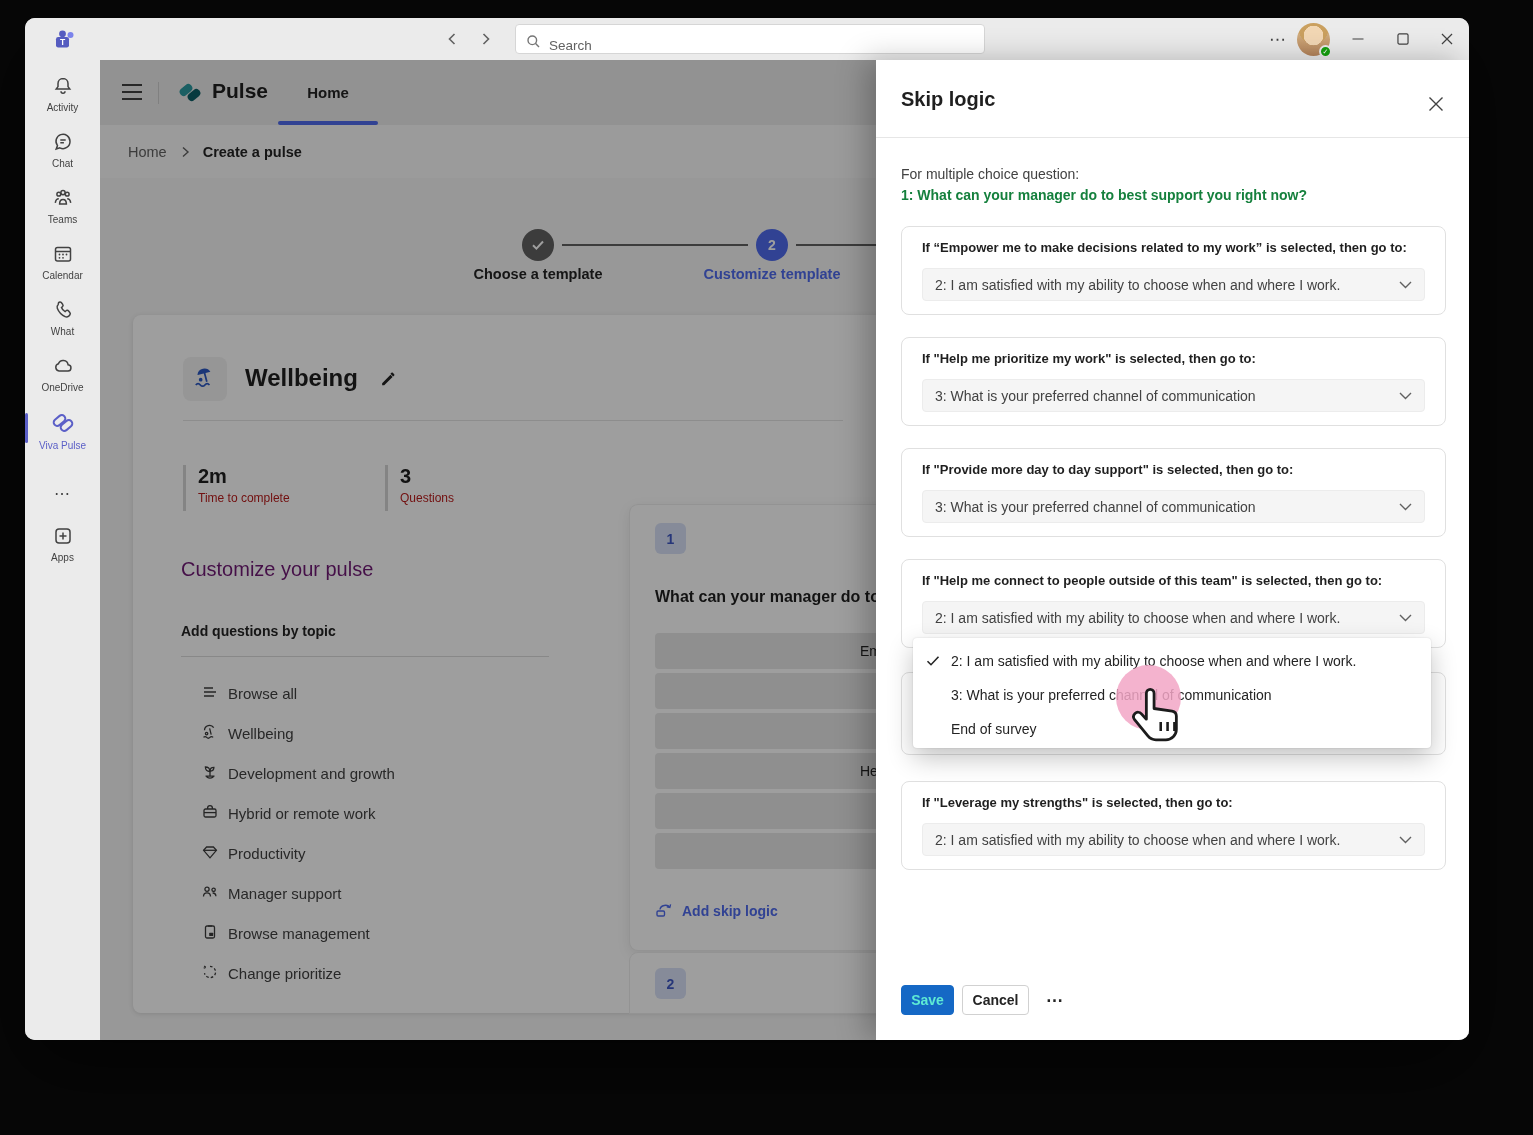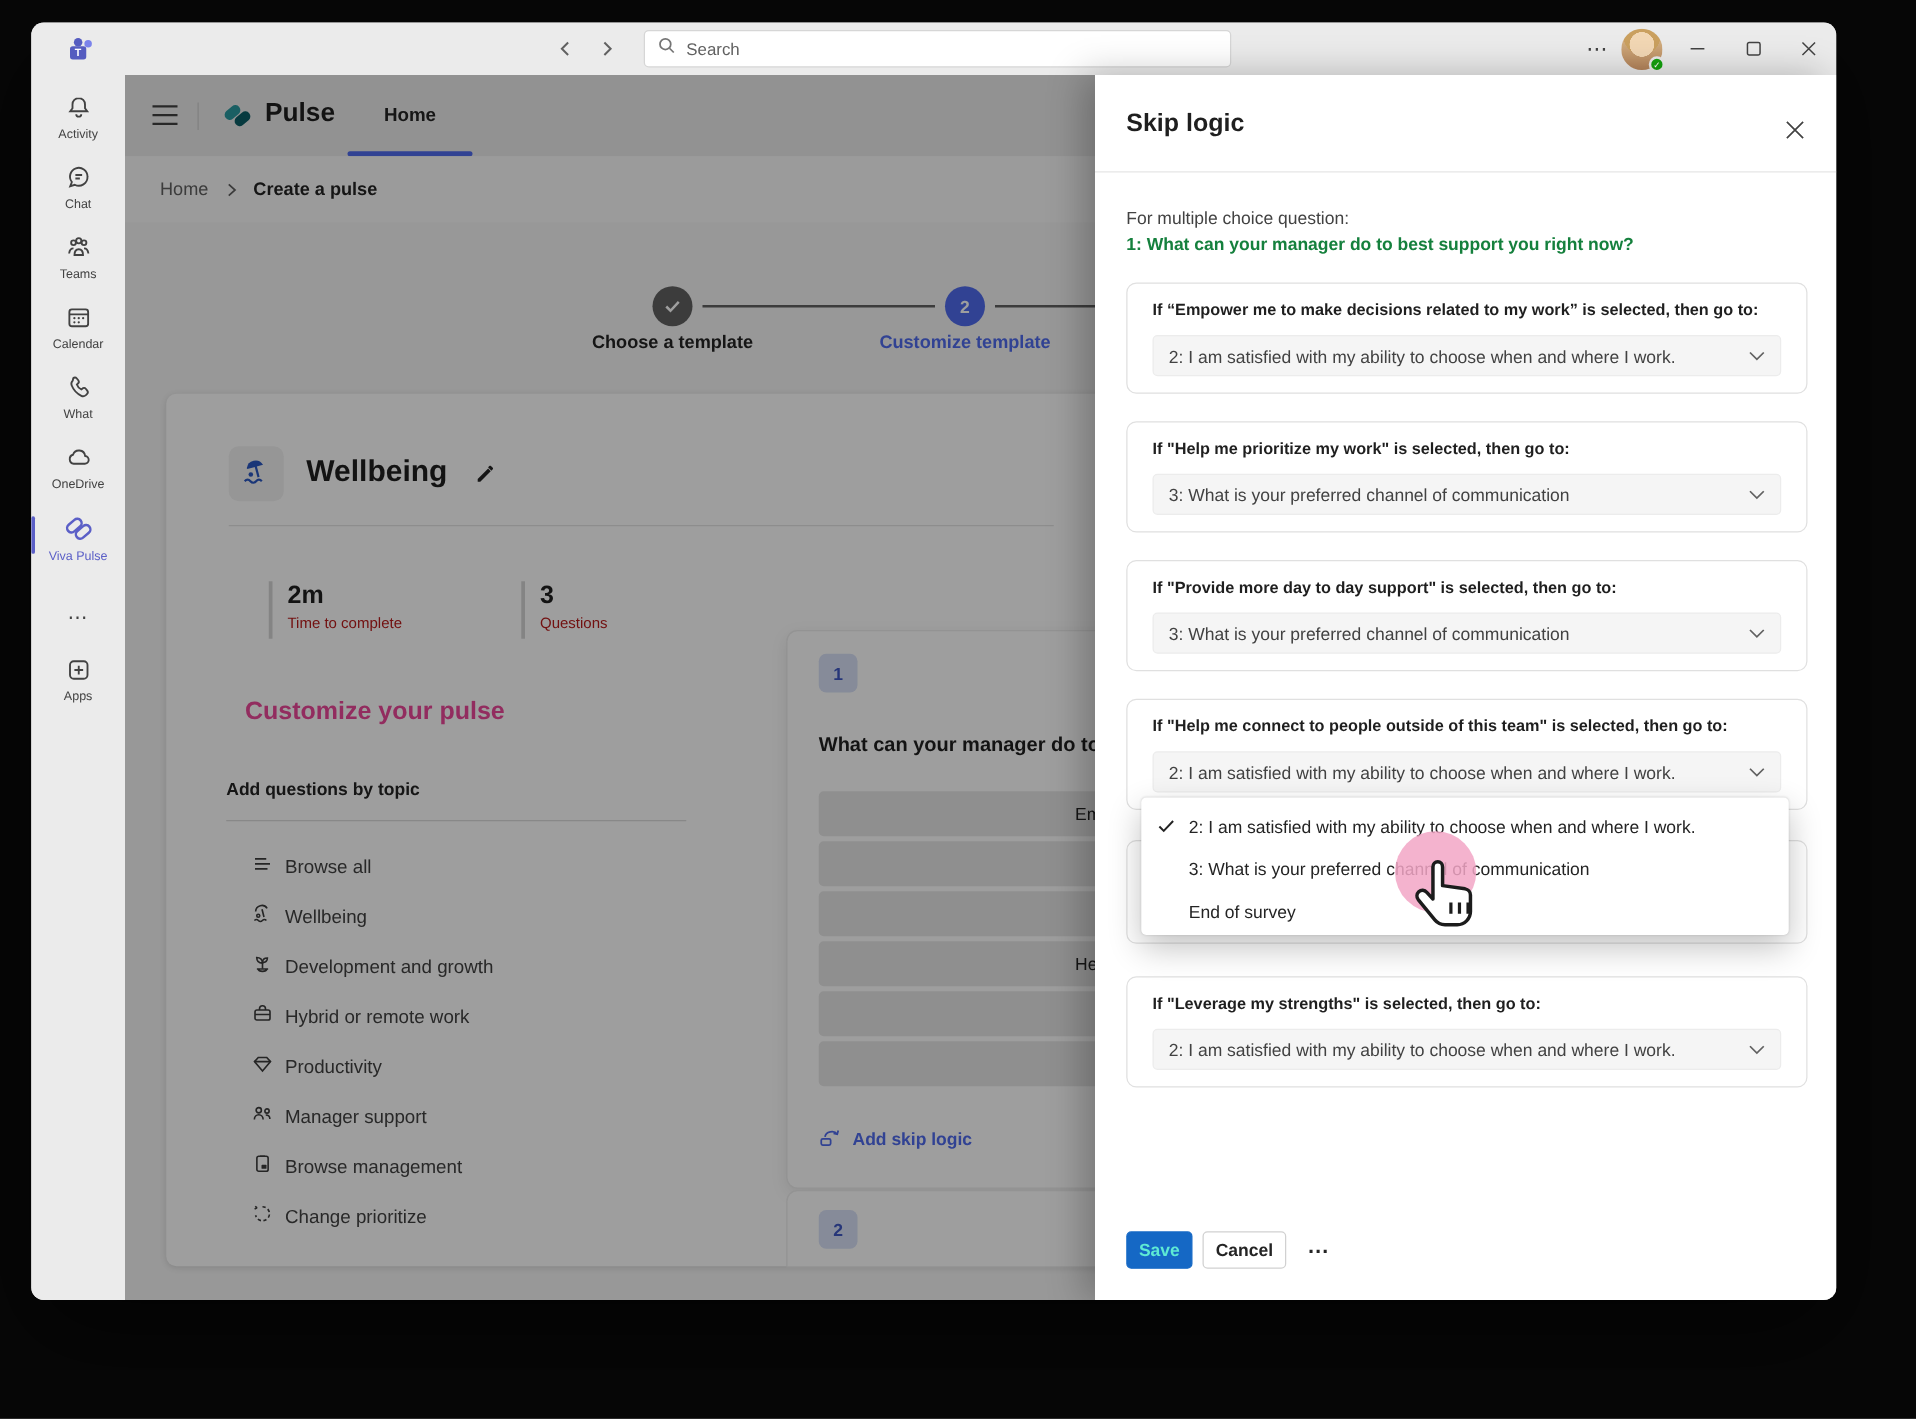--- a/index.html
+++ b/index.html
@@ -13,21 +13,21 @@
   }
   .window{position:absolute;left:25px;top:18px;width:1444px;height:1022px;background:#ebebeb;
     border-radius:10px;overflow:hidden;box-shadow:0 26px 80px rgba(0,0,0,.6);}
 
   
   .titlebar{position:absolute;top:0;left:0;right:0;height:42px;background:#ebebeb;}
   .tb-teams{position:absolute;left:28px;top:9px;width:24px;height:24px;}
   .tb-nav{position:absolute;top:11px;width:22px;height:20px;display:flex;align-items:center;justify-content:center;color:#616161;}
   .tb-back{left:416px;} .tb-fwd{left:450px;}
   .tb-search{position:absolute;left:490px;top:6px;width:470px;height:30px;background:#fff;border:1px solid #d6d6d6;
-    border-radius:4px;display:flex;align-items:center;padding:0 10px;gap:8px;}
+    border-radius:4px;display:flex;align-items:flex-end;padding:0 10px;gap:8px;}
   .tb-search input{border:none;outline:none;flex:1;font-size:13.5px;font-family:inherit;color:#242424;background:transparent;}
   .tb-search input::placeholder{color:#616161;}
   .tb-more{position:absolute;left:1240px;top:8px;width:26px;height:26px;display:flex;align-items:center;justify-content:center;
     font-size:17px;color:#424242;letter-spacing:1px;}
   .tb-avatar{position:absolute;left:1272px;top:5px;width:33px;height:33px;border-radius:50%;
     background:radial-gradient(circle at 50% 38%, #f2d7b4 0 37%, rgba(0,0,0,0) 38%),
                radial-gradient(circle at 50% 18%, #caa05f 0 46%, rgba(0,0,0,0) 47%),
                linear-gradient(#dfc08e,#b4835a);}
   .tb-status{position:absolute;right:-2px;bottom:-2px;width:13px;height:13px;border-radius:50%;background:#13a10e;
     border:2px solid #ebebeb;display:flex;align-items:center;justify-content:center;color:#fff;font-size:7px;}
@@ -70,25 +70,25 @@
   .step2-label{left:572px;color:#4f6bed;}
 
   
   .tpl-card{position:absolute;left:33px;top:255px;width:760px;height:698px;background:#fff;border-radius:8px;
     box-shadow:0 1px 5px rgba(0,0,0,.12);}
   .tpl-icon{position:absolute;left:50px;top:42px;width:44px;height:44px;border-radius:8px;background:#f2f2f2;
     display:flex;align-items:center;justify-content:center;}
   .tpl-title{position:absolute;left:112px;top:49px;font-size:24px;font-weight:700;color:#1f1f1f;}
   .tpl-edit{position:absolute;left:246px;top:55px;color:#242424;}
   .tpl-divider{position:absolute;left:50px;top:105px;width:660px;height:1px;background:#e4e4e4;}
-  .stat{position:absolute;top:150px;border-left:3px solid #d6d6d6;padding-left:12px;height:46px;margin-left:32px;}
+  .stat{position:absolute;top:150px;border-left:3px solid #d6d6d6;padding-left:12px;height:46px;}
   .stat1{left:50px;} .stat2{left:252px;}
   .stat-value{font-size:20px;font-weight:700;color:#1f1f1f;line-height:1.1;}
   .stat-label{font-size:12px;color:#b91c1c;margin-top:4px;}
-  .cus-heading{position:absolute;left:48px;top:243px;font-size:20px;font-weight:700;color:#ec4899;margin-left:15px;}
+  .cus-heading{position:absolute;left:48px;top:243px;font-size:20px;font-weight:400;color:#701a75;}
   .cus-sub{position:absolute;left:48px;top:308px;font-size:14px;font-weight:600;color:#242424;}
   .cus-divider{position:absolute;left:48px;top:341px;width:368px;height:1px;background:#dcdcdc;}
   .topic-row{position:absolute;left:48px;width:372px;height:40px;display:flex;align-items:center;gap:9px;
     padding-left:20px;color:#424242;font-size:15px;}
   .topic-row svg{flex:0 0 auto;}
 
   
   .preview-card{position:absolute;left:530px;top:445px;width:345px;height:445px;background:#fff;border-radius:8px;
     box-shadow:0 0 0 1px #ededed,0 4px 14px rgba(0,0,0,.10);overflow:hidden;}
   .q-badge{position:absolute;left:25px;top:18px;width:31px;height:31px;border-radius:6px;background:#d8e1f7;

